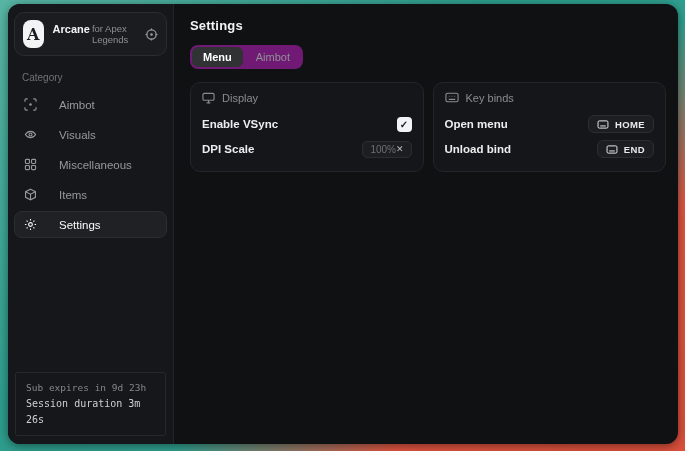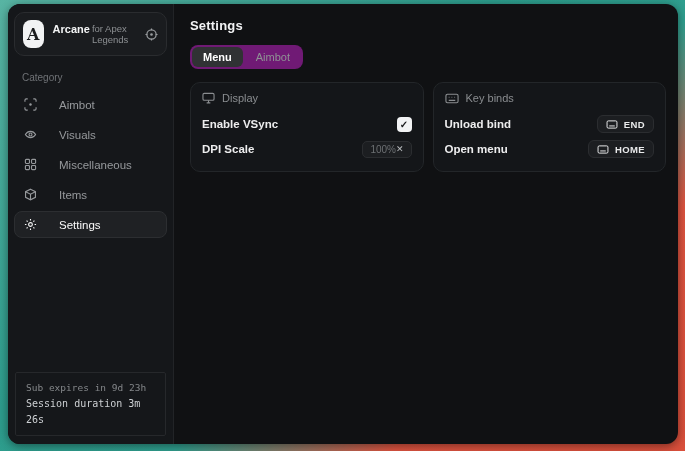--- a/index.html
+++ b/index.html
@@ -56,21 +56,21 @@
     background:#701a75; border-radius:8px; padding:2px;
   }
   .tab { padding:4px 11px; font-size:11px; color:#8f9295; border-radius:6px; cursor:pointer; }
   .tab.active { background:#303234; color:#ffffff; font-weight:700; }
   .cards { display:flex; gap:9px; margin-top:13px; }
   .card {
     flex:1; background:#141619; border:1px solid #232629; border-radius:10px;
     padding:9px 11px 10px;
   }
   .card-head {
-    display:flex; align-items:center; gap:7px;
+    display:flex; gap:7px;
     color:#8a8d90; font-size:11px; margin-bottom:8px;
   }
   .row {
     display:flex; justify-content:space-between; align-items:center;
     min-height:24px; margin-top:1px;
   }
   .row-label { font-size:11.5px; font-weight:600; color:#ededee; }
   .checkbox {
     width:15px; height:15px; background:#f2f3f4; border-radius:4px;
     display:flex; align-items:center; justify-content:center;
@@ -208,42 +208,42 @@
 
       <div class="card">
         <div class="card-head">
           <span>
             <svg width="14" height="11" viewBox="0 0 15 11" fill="none" stroke="#8a8d90" stroke-width="1.2">
               <rect x="1" y="1" width="13" height="9" rx="1.6"></rect>
               <path d="M4 7.5h7M4 4.2h.8M7 4.2h.8M10 4.2h.8"></path>
             </svg>
           </span>
           <span>Key binds</span>
+        </div>
+        <div class="row">
+          <span class="row-label">Open menu</span>
+          <span class="key-badge">
+            <span>
+              <svg width="12" height="9" viewBox="0 0 13 10" fill="none" stroke="#e9eaeb" stroke-width="1.1">
+                <rect x="1" y="1" width="11" height="8" rx="1.4"></rect>
+                <path d="M3.4 6.6h6.2"></path>
+              </svg>
+            </span>
+            <span>HOME</span>
+          </span>
         </div>
         <div class="row">
           <span class="row-label">Unload bind</span>
           <span class="key-badge">
             <span>
               <svg width="12" height="9" viewBox="0 0 13 10" fill="none" stroke="#e9eaeb" stroke-width="1.1">
                 <rect x="1" y="1" width="11" height="8" rx="1.4"></rect>
                 <path d="M3.4 6.6h6.2"></path>
               </svg>
             </span>
             <span>END</span>
           </span>
         </div>
-        <div class="row">
-          <span class="row-label">Open menu</span>
-          <span class="key-badge">
-            <span>
-              <svg width="12" height="9" viewBox="0 0 13 10" fill="none" stroke="#e9eaeb" stroke-width="1.1">
-                <rect x="1" y="1" width="11" height="8" rx="1.4"></rect>
-                <path d="M3.4 6.6h6.2"></path>
-              </svg>
-            </span>
-            <span>HOME</span>
-          </span>
-        </div>
       </div>
 
     </div>
   </div>
 </div>
 
 </body></html>

